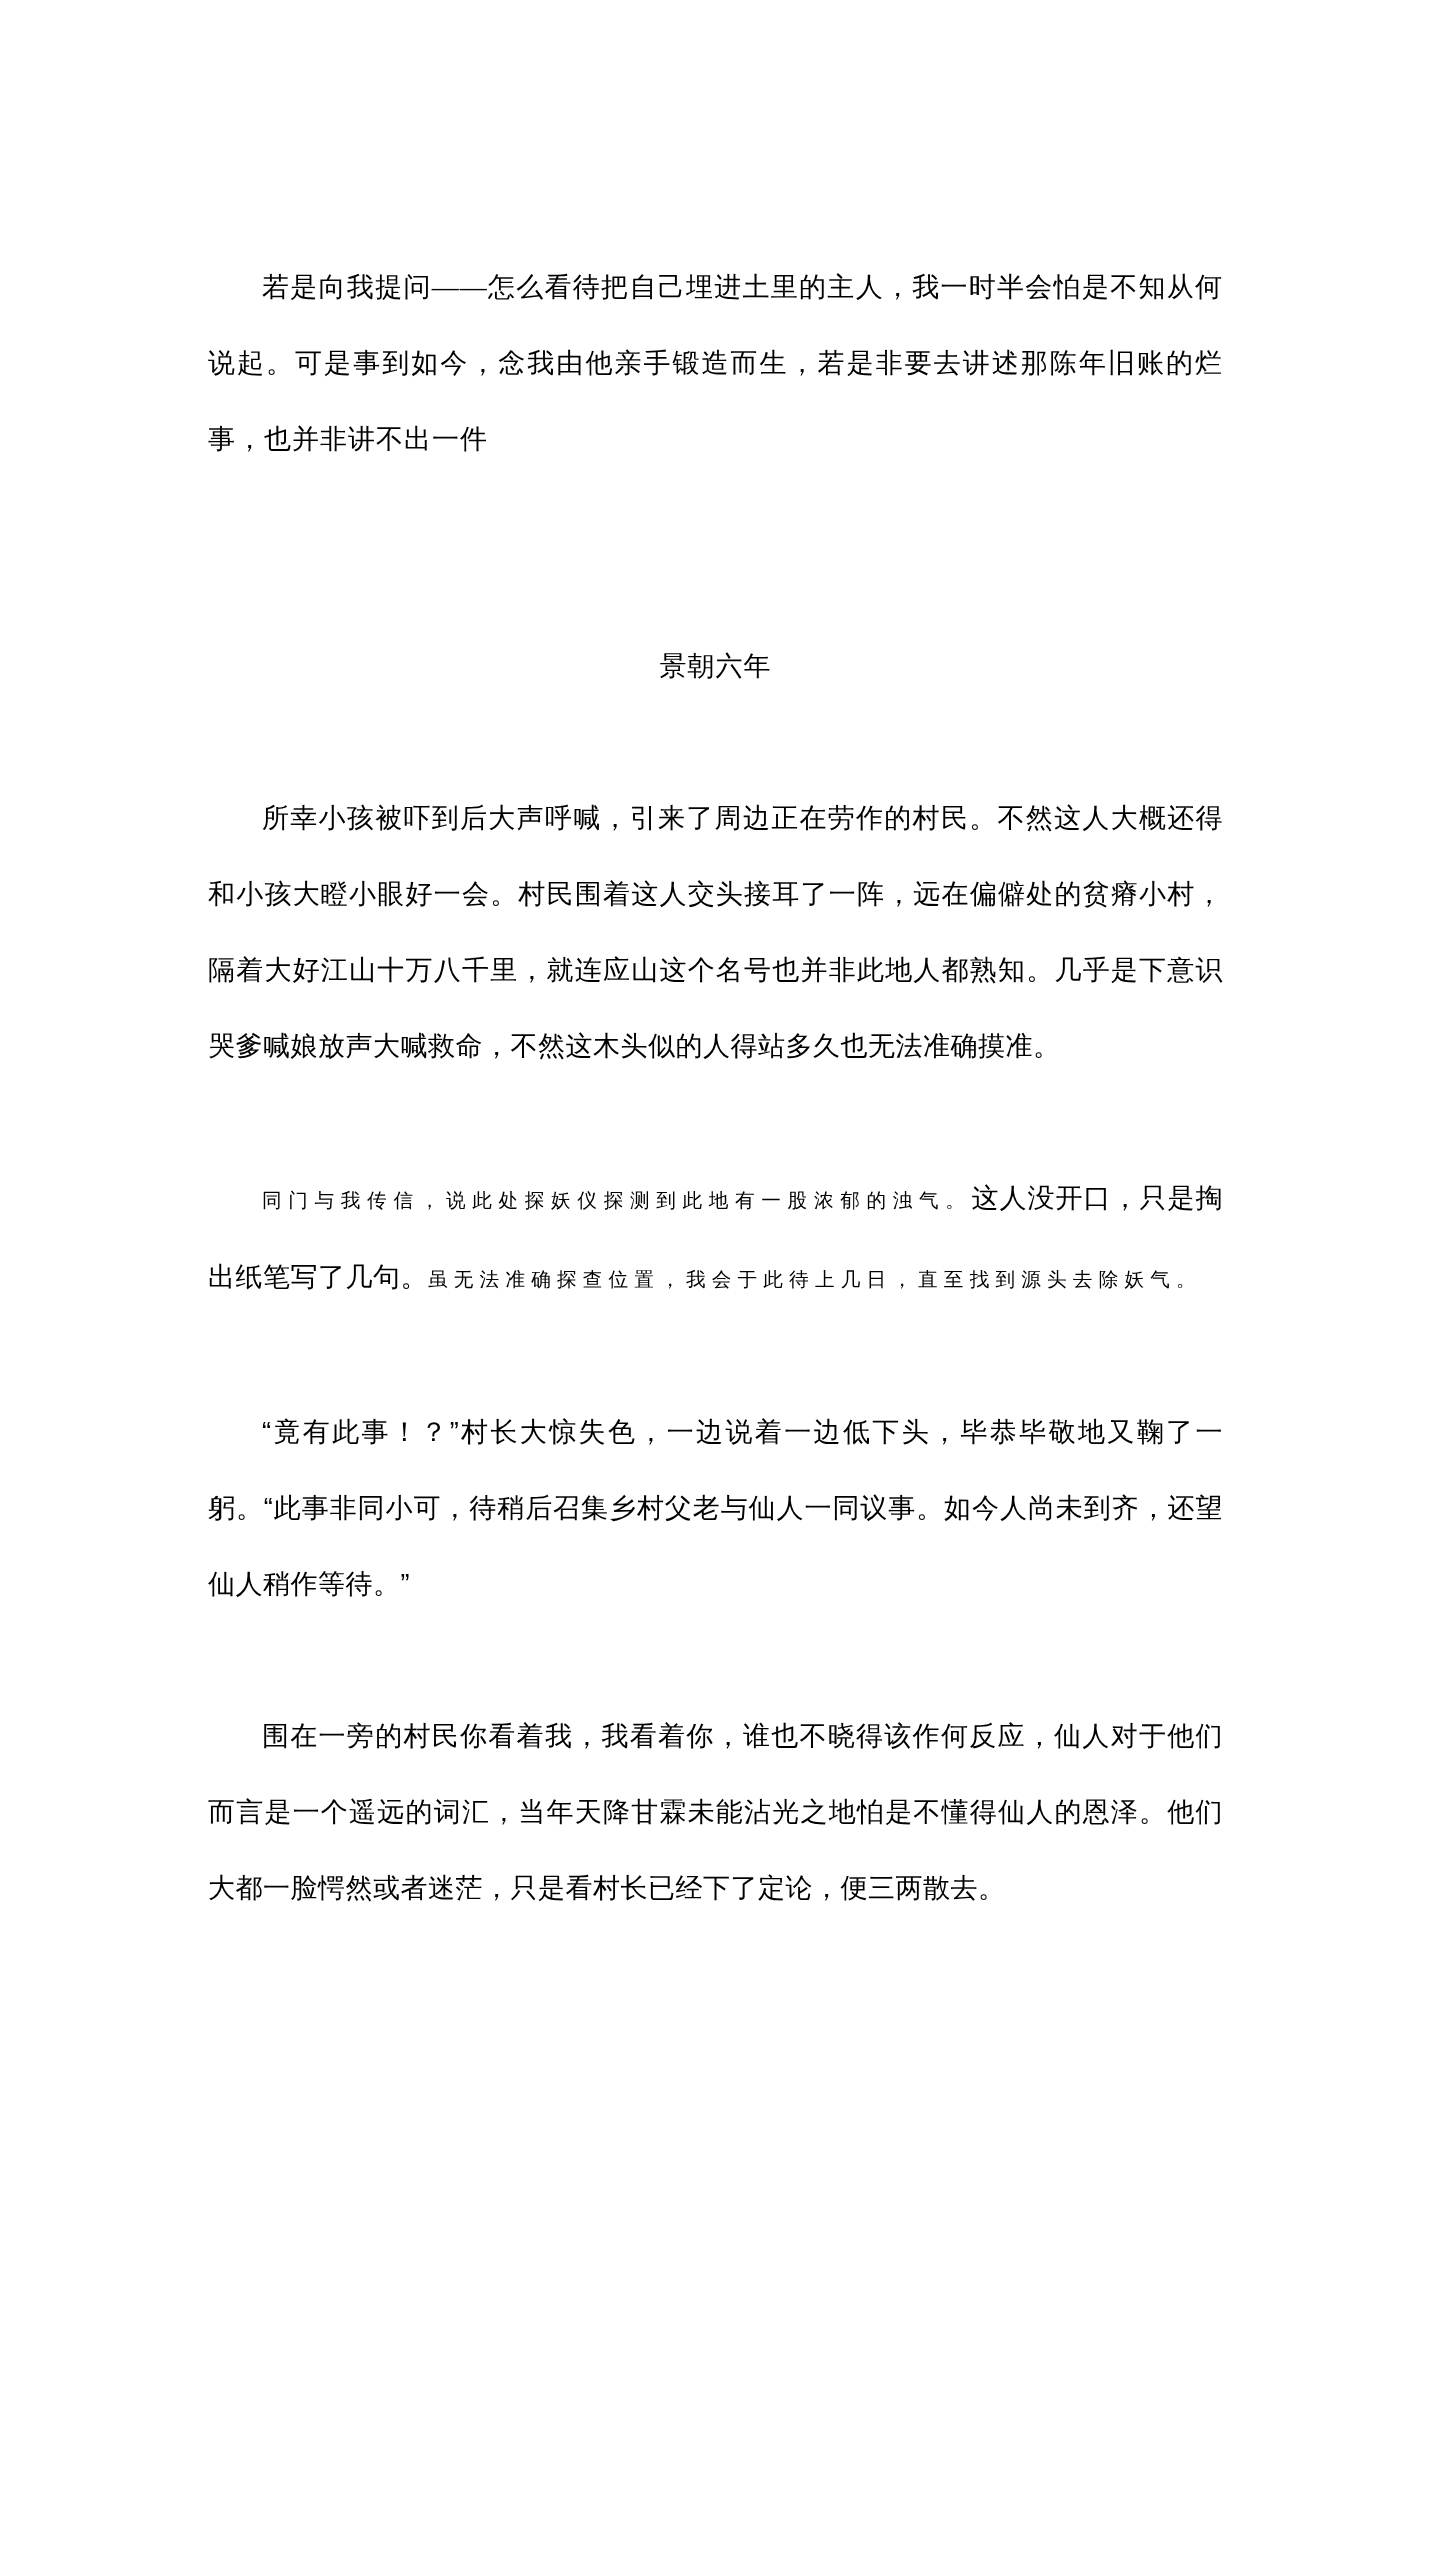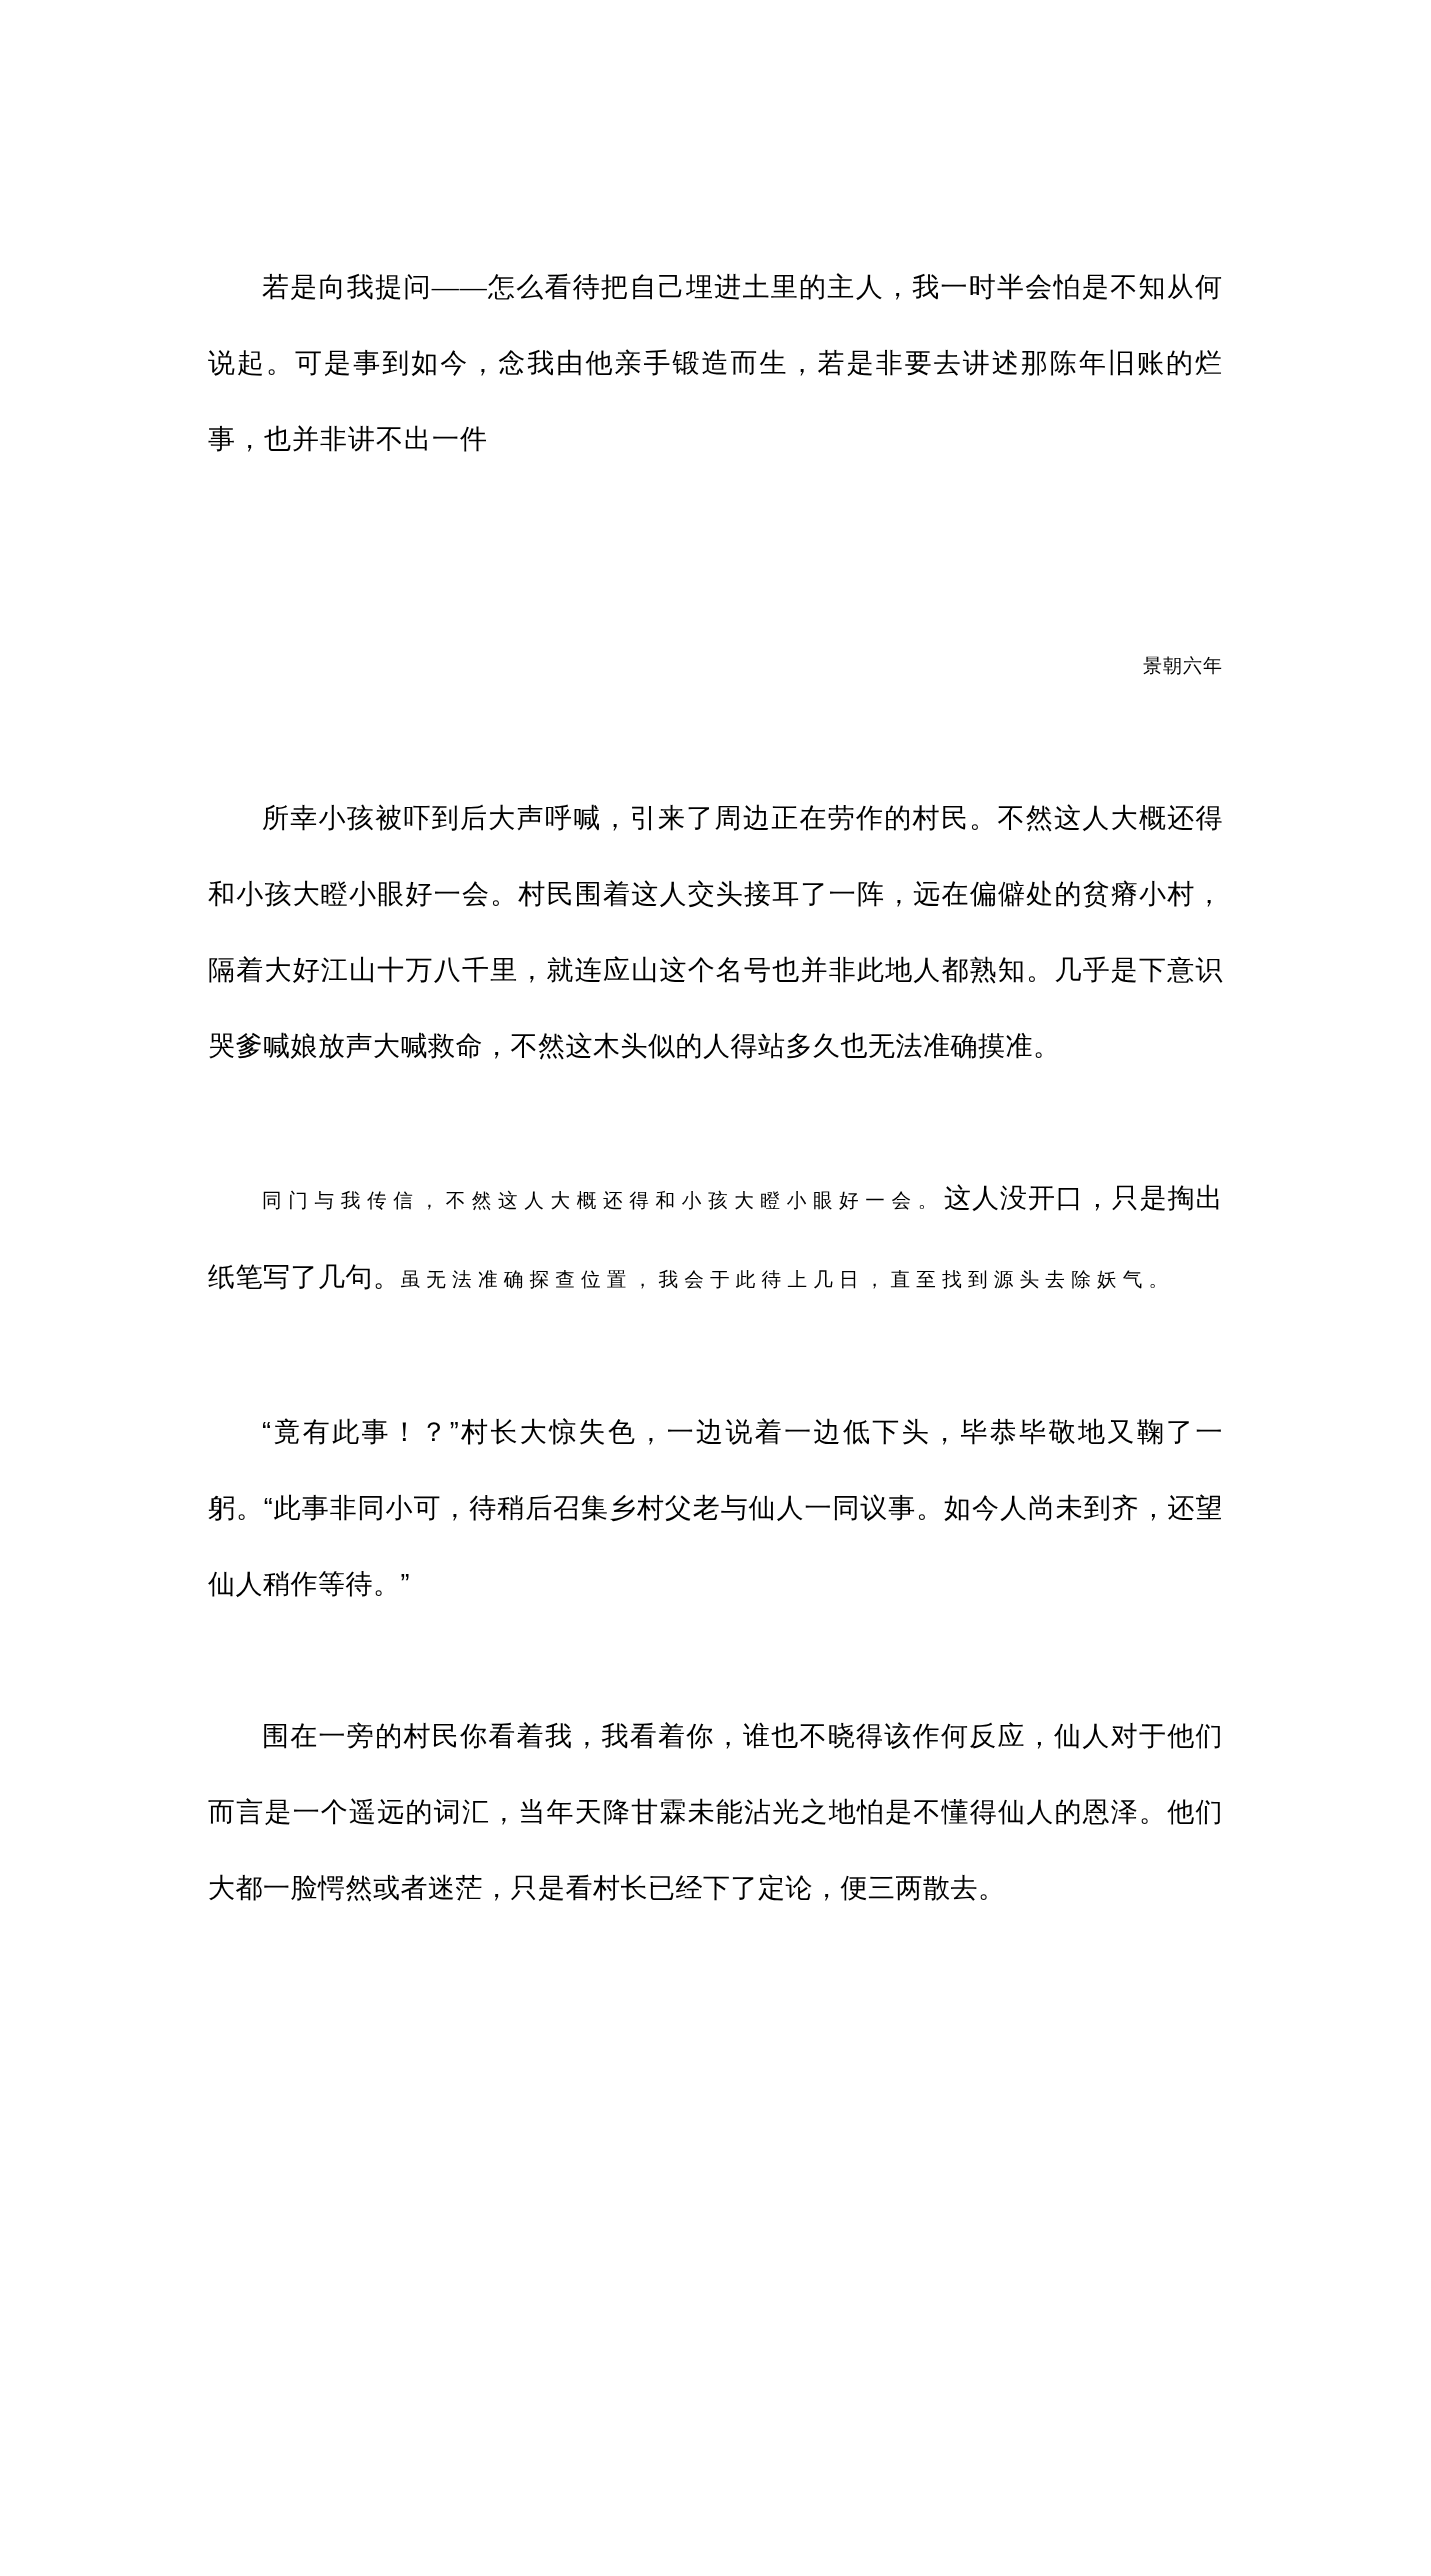--- a/index.html
+++ b/index.html
@@ -28,24 +28,24 @@
     text-indent: 54px;
     text-align: justify;
     letter-spacing: 0.5px;
   }
   
   .kai {
     font-family: Liberation Serif, serif;
     letter-spacing: 1px;
   }
   .heading {
-    font-size: 19px;
+    font-size: 27px;
     line-height: 76px;
     margin: 151px 0 76px 0;
-    text-align: right;
+    text-align: center;
     text-indent: 0;
     letter-spacing: 1px;
   }
   
   .note {
     font-family: "Liberation Serif", serif;
     font-size: 19.6px;
     letter-spacing: 6.2px;
   }
 </style>
@@ -56,21 +56,21 @@
 
   <p class="para kai">若是向我提问——怎么看待把自己埋进土里的主人，我一时半会怕是不知从何说起。可是事到如今，念我由他亲手锻造而生，若是非要去讲述那陈年旧账的烂事，也并非讲不出一件</p>
 
   <p class="heading">景朝六年</p>
 
 
   <p class="para">所幸小孩被吓到后大声呼喊，引来了周边正在劳作的村民。不然这人大概还得和小孩大瞪小眼好一会。村民围着这人交头接耳了一阵，远在偏僻处的贫瘠小村，隔着大好江山十万八千里，就连应山这个名号也并非此地人都熟知。几乎是下意识哭爹喊娘放声大喊救命，不然这木头似的人得站多久也无法准确摸准。</p>
 
 
   <p class="para">
-    <span class="note">同门与我传信，不然这人大概还得和小孩大瞪小眼好一会。</span><span>这人没开口，只是掏出纸笔写了几句。</span><span class="note">虽无法准确探查位置，我会于此待上几日，直至找到源头去除妖气。</span>
+    <span class="note">同门与我传信，说此处探妖仪探测到此地有一股浓郁的浊气。</span><span>这人没开口，只是掏出纸笔写了几句。</span><span class="note">虽无法准确探查位置，我会于此待上几日，直至找到源头去除妖气。</span>
   </p>
 
   <p class="para">“竟有此事！？”村长大惊失色，一边说着一边低下头，毕恭毕敬地又鞠了一躬。“此事非同小可，待稍后召集乡村父老与仙人一同议事。如今人尚未到齐，还望仙人稍作等待。”</p>
 
   <p class="para">围在一旁的村民你看着我，我看着你，谁也不晓得该作何反应，仙人对于他们而言是一个遥远的词汇，当年天降甘霖未能沾光之地怕是不懂得仙人的恩泽。他们大都一脸愕然或者迷茫，只是看村长已经下了定论，便三两散去。</p>
 
 </div>
 
 
 </body></html>

